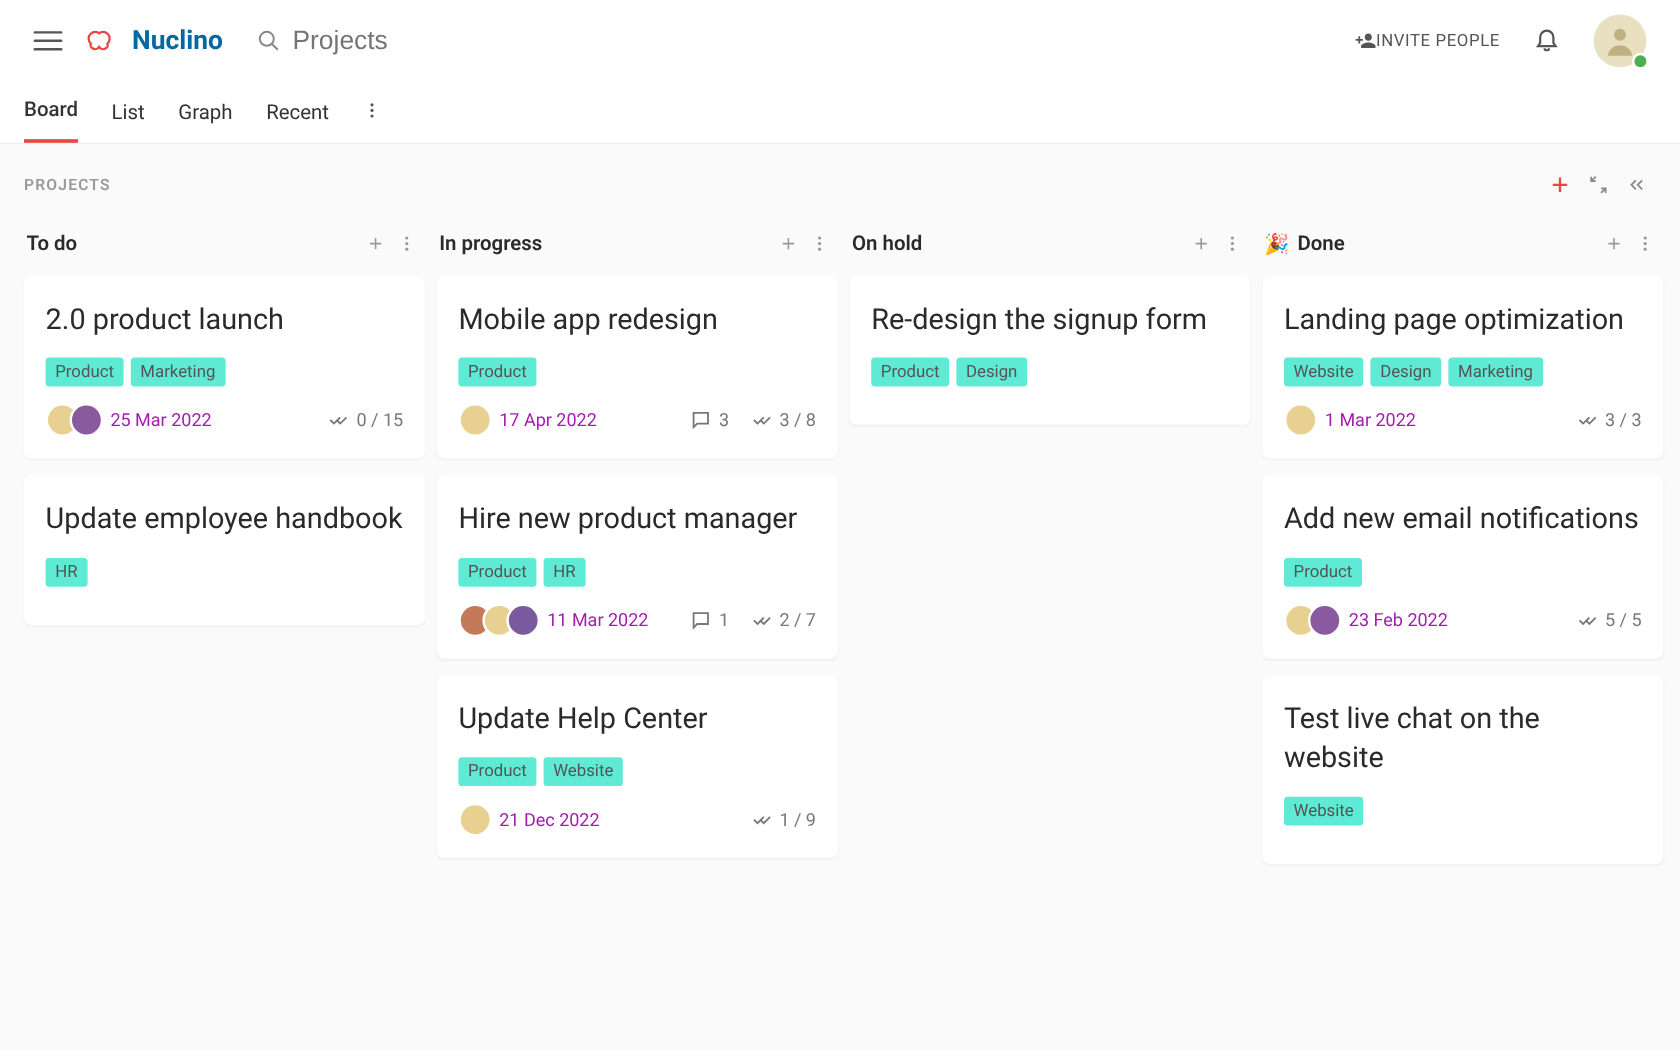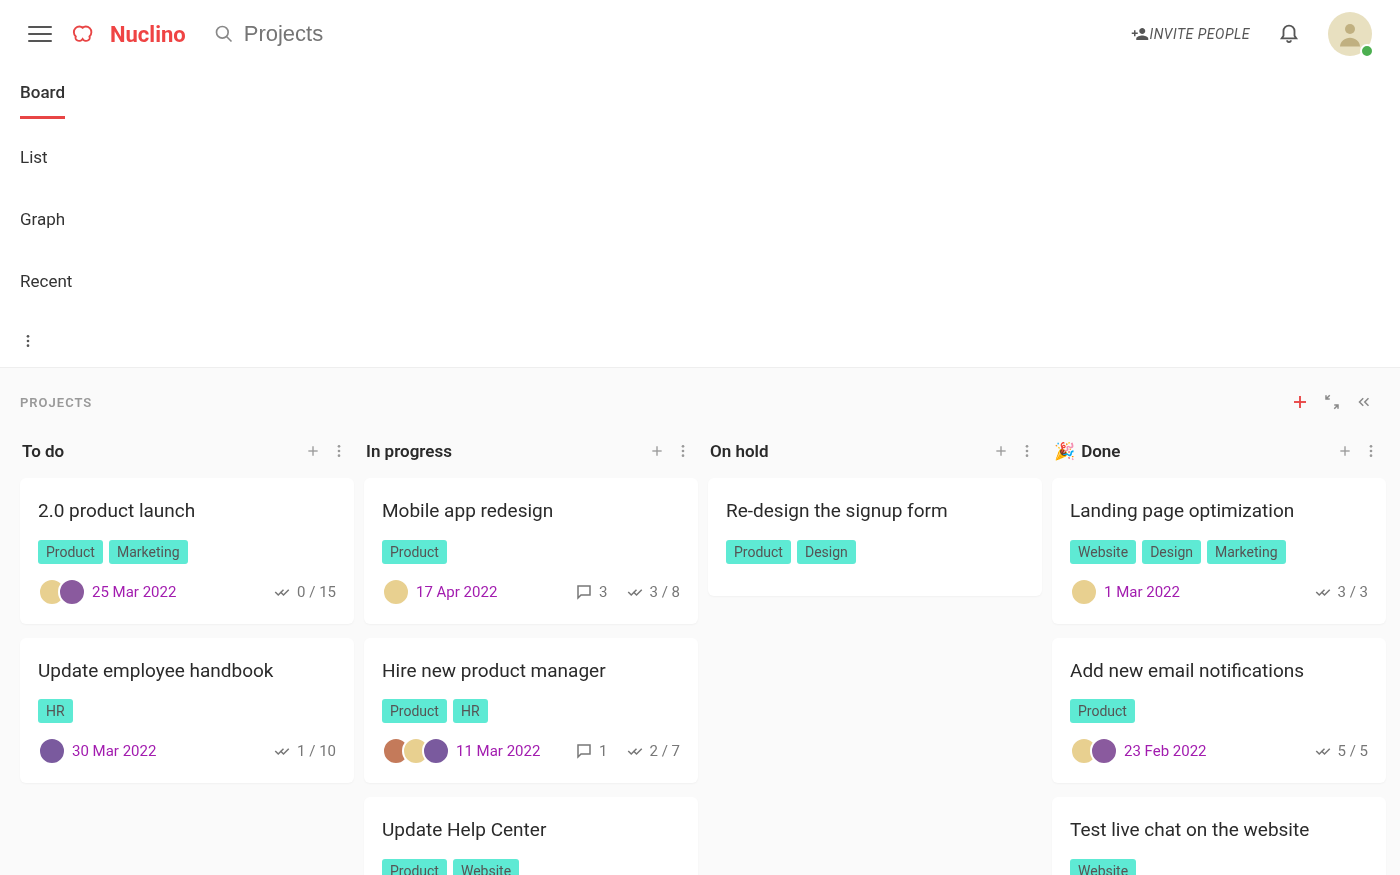--- a/index.html
+++ b/index.html
@@ -13,42 +13,42 @@
 }
 .topbar {
   height: 68px;
   background: #fff;
   display: flex;
   align-items: center;
   padding: 0 28px 0 28px;
 }
 .hamburger { width: 24px; height: 24px; cursor: pointer; display:flex; flex-direction:column; justify-content:center; gap:5px; }
 .hamburger span { display:block; height:2px; background:#555; border-radius:1px; }
-.logo { display:flex; align-items:center; margin-left: 20px; color:#ef4444; font-weight:700; font-size:22px; gap:8px; }
+.logo { display:flex; align-items:center; margin-left: 20px; color:#0369a1; font-weight:700; font-size:22px; gap:8px; }
 .logo svg { width:30px; height:30px; }
 .search-wrap { display:flex; align-items:center; margin-left: 28px; gap:10px; }
 .search-wrap svg { width:20px; height:20px; stroke:#888; }
 .search-input {
   border:none; outline:none; font-size:22px; color:#888; background:transparent; width:360px;
 }
 .topbar-spacer { flex:1; }
-.invite { display:flex; align-items:center; gap:0; color:#555; font-size:14px; letter-spacing:0.5px; cursor:pointer;font-style:italic; }
+.invite { display:flex; align-items:center; gap:0; color:#555; font-size:14px; letter-spacing:0.5px; cursor:pointer; }
 .invite svg { width:18px; height:18px; fill:#555; }
 .bell { margin-left:28px; cursor:pointer; }
 .bell svg { width:22px; height:22px; stroke:#555; fill:none; }
 .avatar-top { width:44px; height:44px; border-radius:50%; background:#e8e0c0; margin-left:28px; position:relative; display:flex; align-items:center; justify-content:center; cursor:pointer; }
 .avatar-top::after { content:""; position:absolute; right:-2px; bottom:-2px; width:10px; height:10px; background:#4caf50; border-radius:50%; border:2px solid #fff; }
 .avatar-top svg { width:30px; height:30px; }
 
 .tabs-row {
   padding: 0 20px;
   background:#fff;
   border-bottom:1px solid #eee;
 }
-.tabs { display:flex; gap:28px; align-items:flex-start; padding-top:14px;flex-direction:column; }
+.tabs { display:flex; gap:28px; align-items:center; padding-top:14px; }
 .tab { font-size:17px; color:#333; padding-bottom:14px; cursor:pointer; }
 .tab.active { border-bottom:3px solid #e84545; font-weight:500; }
 .tab-more { cursor:pointer; padding-bottom:14px; }
 .tab-more svg { width:16px; height:16px; fill:#555; }
 
 .titlebar {
   display:flex; align-items:center; padding:18px 20px 8px 20px;
 }
 .titlebar .page-label { font-size:13px; letter-spacing:1px; color:#999; font-weight:600; }
 .titlebar .spacer { flex:1; }
@@ -72,21 +72,21 @@
 .col-icon svg { width:16px; height:16px; }
 
 .card {
   background:#fff;
   border-radius:6px;
   padding:20px 18px 18px 18px;
   margin-bottom:14px;
   box-shadow:0 1px 2px rgba(0,0,0,0.04);
   cursor:pointer;
 }
-.card-title { font-size:19px; color:#2a2a2a; margin-bottom:16px; line-height:1.35; }
+.card-title { font-size:24px; color:#2a2a2a; margin-bottom:16px; line-height:1.35; }
 .tags { display:flex; gap:6px; flex-wrap:wrap; margin-bottom:14px; }
 .tag { background:#5eead4; color:#555; font-size:14px; padding:4px 8px; border-radius:3px; }
 .card-footer { display:flex; align-items:center; flex-wrap:wrap; row-gap:10px; }
 .avatars { display:flex; }
 .av { width:28px; height:28px; border-radius:50%; border:2px solid #fff; margin-right:-8px; display:flex; align-items:center; justify-content:center; font-size:11px; color:#fff; }
 .av1 { background:#e8d090; }
 .av2 { background:#8a5a9e; }
 .av3 { background:#c47a5a; }
 .av4 { background:#7a5a9e; }
 .date { font-size:15px; color:#a21caf; margin-left:14px; }
@@ -214,34 +214,20 @@
             </svg>
             <span>0 / 15</span>
           </div>
         </div>
       </div>
       <div class="card">
         <div class="card-title">Update employee handbook</div>
         <div class="tags">
           <span class="tag">HR</span>
         </div>
-        <div class="card-footer">
-          <div class="avatars">
-            <div class="av av4"></div>
-          </div>
-          <div class="date">30 Mar 2022</div>
-          <div class="footer-spacer"></div>
-          <div class="meta">
-            <svg viewBox="0 0 24 24" fill="none" stroke="currentColor" stroke-width="2">
-              <polyline points="3 12 7 16 14 9"></polyline>
-              <polyline points="10 12 14 16 21 9"></polyline>
-            </svg>
-            <span>1 / 10</span>
-          </div>
-        </div>
       </div>
     </div>
     <div class="column">
       <div class="col-header">
         <div class="col-title">
           <span>In progress</span>
         </div>
         <div class="col-spacer"></div>
         <div class="col-icon">
           <svg viewBox="0 0 24 24" stroke="currentColor" stroke-width="2">

